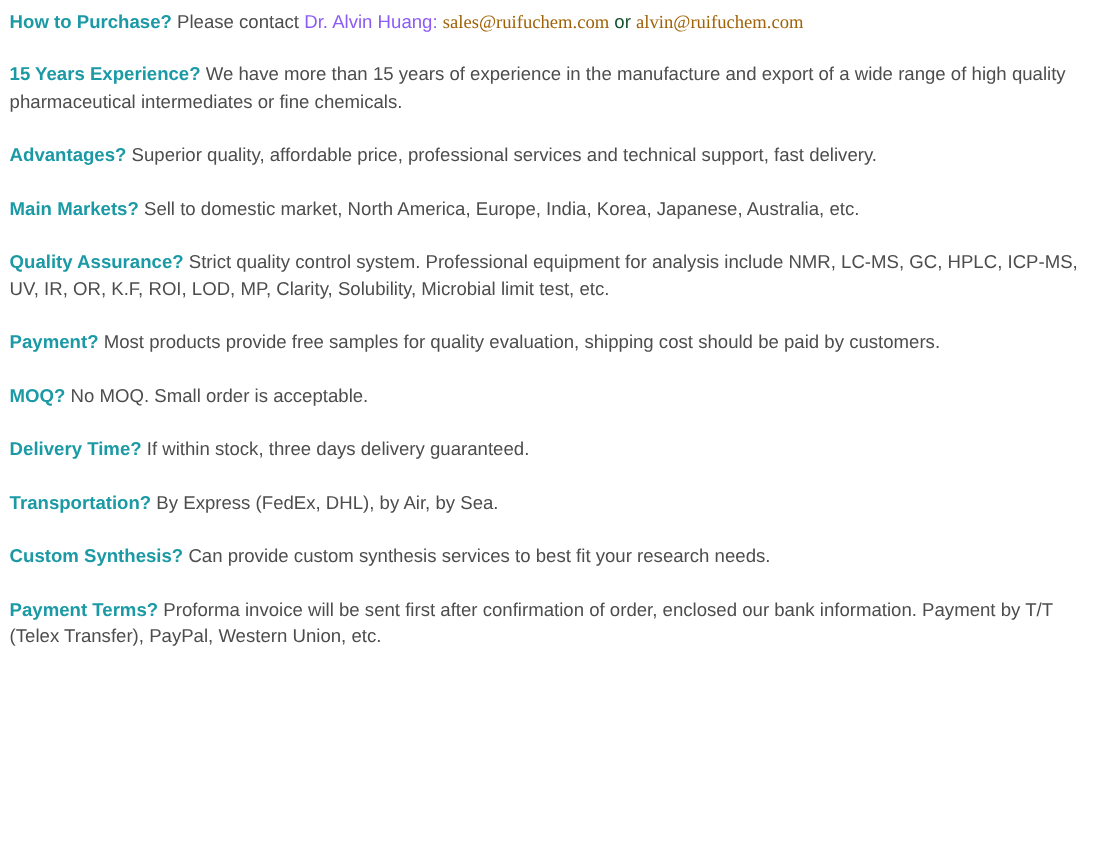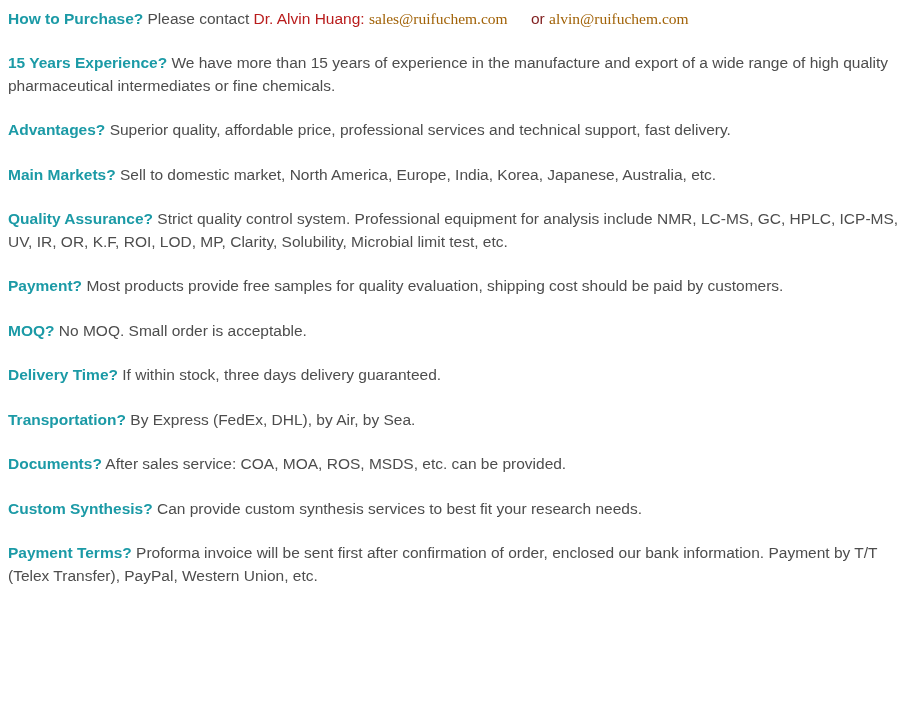--- a/index.html
+++ b/index.html
@@ -34,25 +34,24 @@
   .a-text {
     color: #4d4d4d;
     text-align: center;
   }
   .link {
     color: #a16207;
     text-decoration: none;
     font-family: Liberation Serif, serif;
   }
   .contact-line .name {
-    color: #b91c1c;
+    color: #8b5cf6;
   }
   .sep {
-    color: #7f1d1d;
-    margin-left: 19px;
+    color: #14532d;
   }
 </style>
 </head>
 <body>
 
 <div class="page">
 
   <p class="qa-block contact-line">
     <span class="q-label">How to Purchase?</span><span class="a-text"> Please contact </span><span class="name">Dr. Alvin Huang: </span><a class="link" href="#">sales@ruifuchem.com</a><span class="sep"> or </span><a class="link" href="#">alvin@ruifuchem.com</a>
   </p>
@@ -83,23 +82,20 @@
   </p>
 
   <p class="qa-block">
     <span class="q-label">Delivery Time?</span><span class="a-text"> If within stock, three days delivery guaranteed.</span>
   </p>
 
   <p class="qa-block">
     <span class="q-label">Transportation?</span><span class="a-text"> By Express (FedEx, DHL), by Air, by Sea.</span>
   </p>
 
-  <p class="qa-block">
-    <span class="q-label">Documents?</span><span class="a-text"> After sales service: COA, MOA, ROS, MSDS, etc. can be provided.</span>
-  </p>
 
   <p class="qa-block">
     <span class="q-label">Custom Synthesis?</span><span class="a-text"> Can provide custom synthesis services to best fit your research needs.</span>
   </p>
 
   <p class="qa-block">
     <span class="q-label">Payment Terms?</span><span class="a-text"> Proforma invoice will be sent first after confirmation of order, enclosed our bank information. Payment by T/T (Telex Transfer), PayPal, Western Union, etc.</span>
   </p>
 
 </div>

